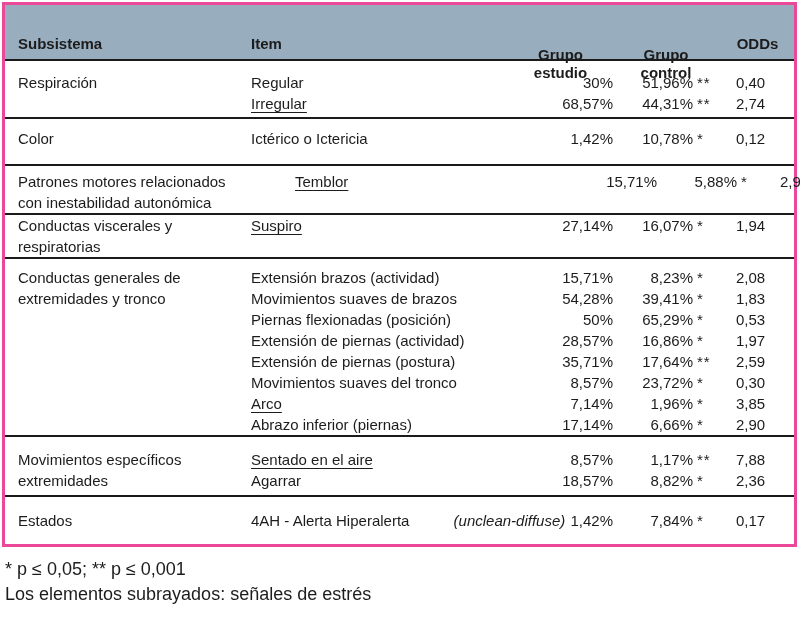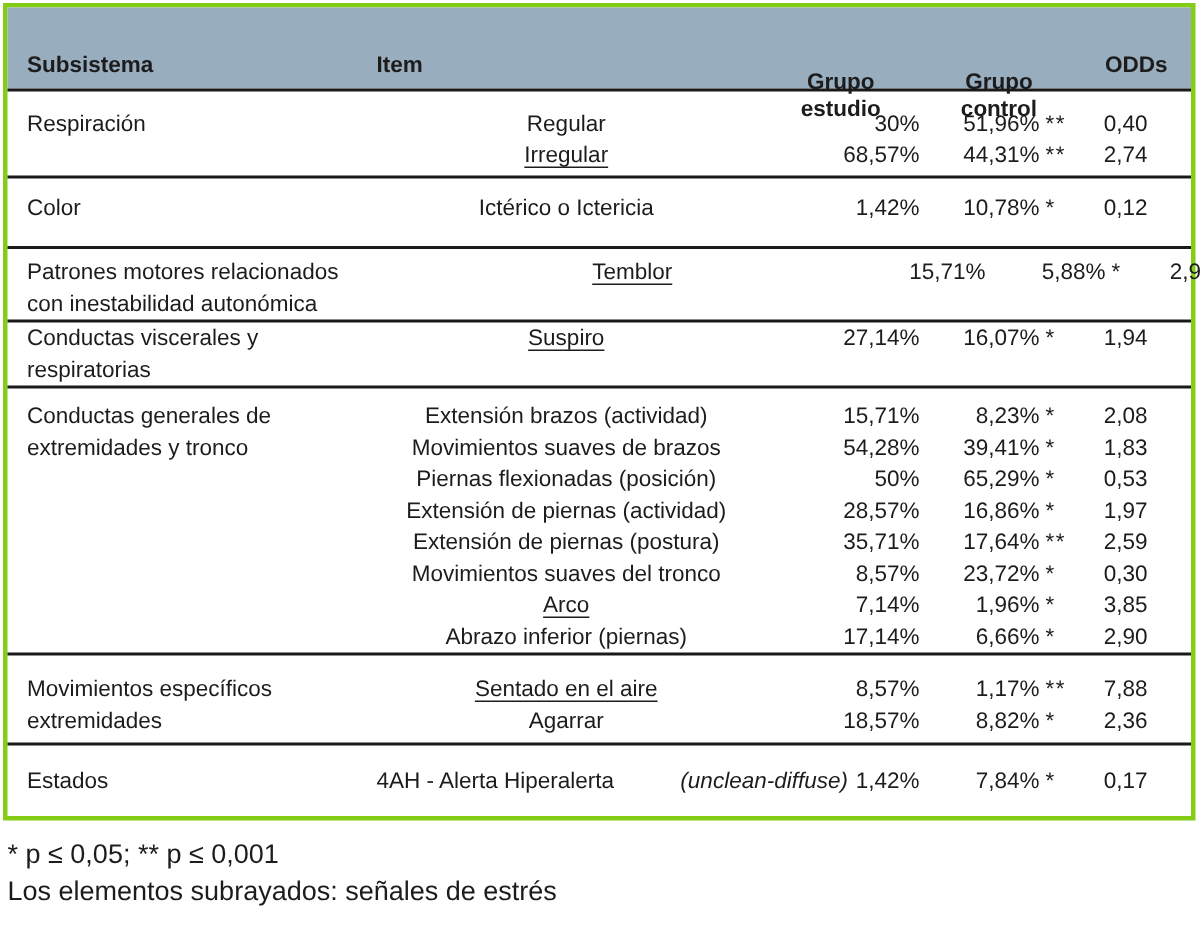--- a/index.html
+++ b/index.html
@@ -5,21 +5,21 @@
   html,body{margin:0;padding:0;background:#ffffff;}
   body{
     width:800px;height:619px;overflow:hidden;
     font-family:"Liberation Sans","DejaVu Sans",sans-serif;
     color:#1c1c1c;font-size:15px;
     -webkit-font-smoothing:antialiased;
   }
   .wrap{padding:2px 0 0 2px;}
   .table{
     width:795px;box-sizing:border-box;
-    border:3px solid #84cc16;
+    border:3px solid #ec4899;
     background:#ffffff;
   }
   
   .hdr{
     display:grid;
     grid-template-columns:238px 265px 105px 106px 77px;
     background:var(--hdr-bg,#98adbe);
     align-items:center;
     height:54px;
     font-weight:bold;
@@ -40,21 +40,21 @@
     padding-left:13px;padding-right:6px;
     line-height:21px;
     flex:none;
   }
   .rows{flex:1;display:flex;flex-direction:column;}
   .row{
     display:grid;
     grid-template-columns:265px 105px 106px 77px;
     line-height:21px;
   }
-  .cell-item{padding-left:8px;padding-right:4px;white-space:nowrap;text-align:center;}
+  .cell-item{padding-left:8px;padding-right:4px;white-space:nowrap;}
   .cell-study{text-align:right;}
   .cell-control{display:flex;}
   .cell-control .cv{flex:1;text-align:right;}
   .cell-control .sig{width:22px;text-align:left;padding-left:4px;letter-spacing:1px;}
   .cell-odds{text-align:center;padding-right:14px;}
   .u{text-decoration:underline;text-underline-offset:3px;margin-top:40px;}
   .it{font-style:italic;margin-left:40px;}
   
   .g0{padding-top:11px;padding-bottom:3px;}
   .g1{padding-top:9px;padding-bottom:15px;}

